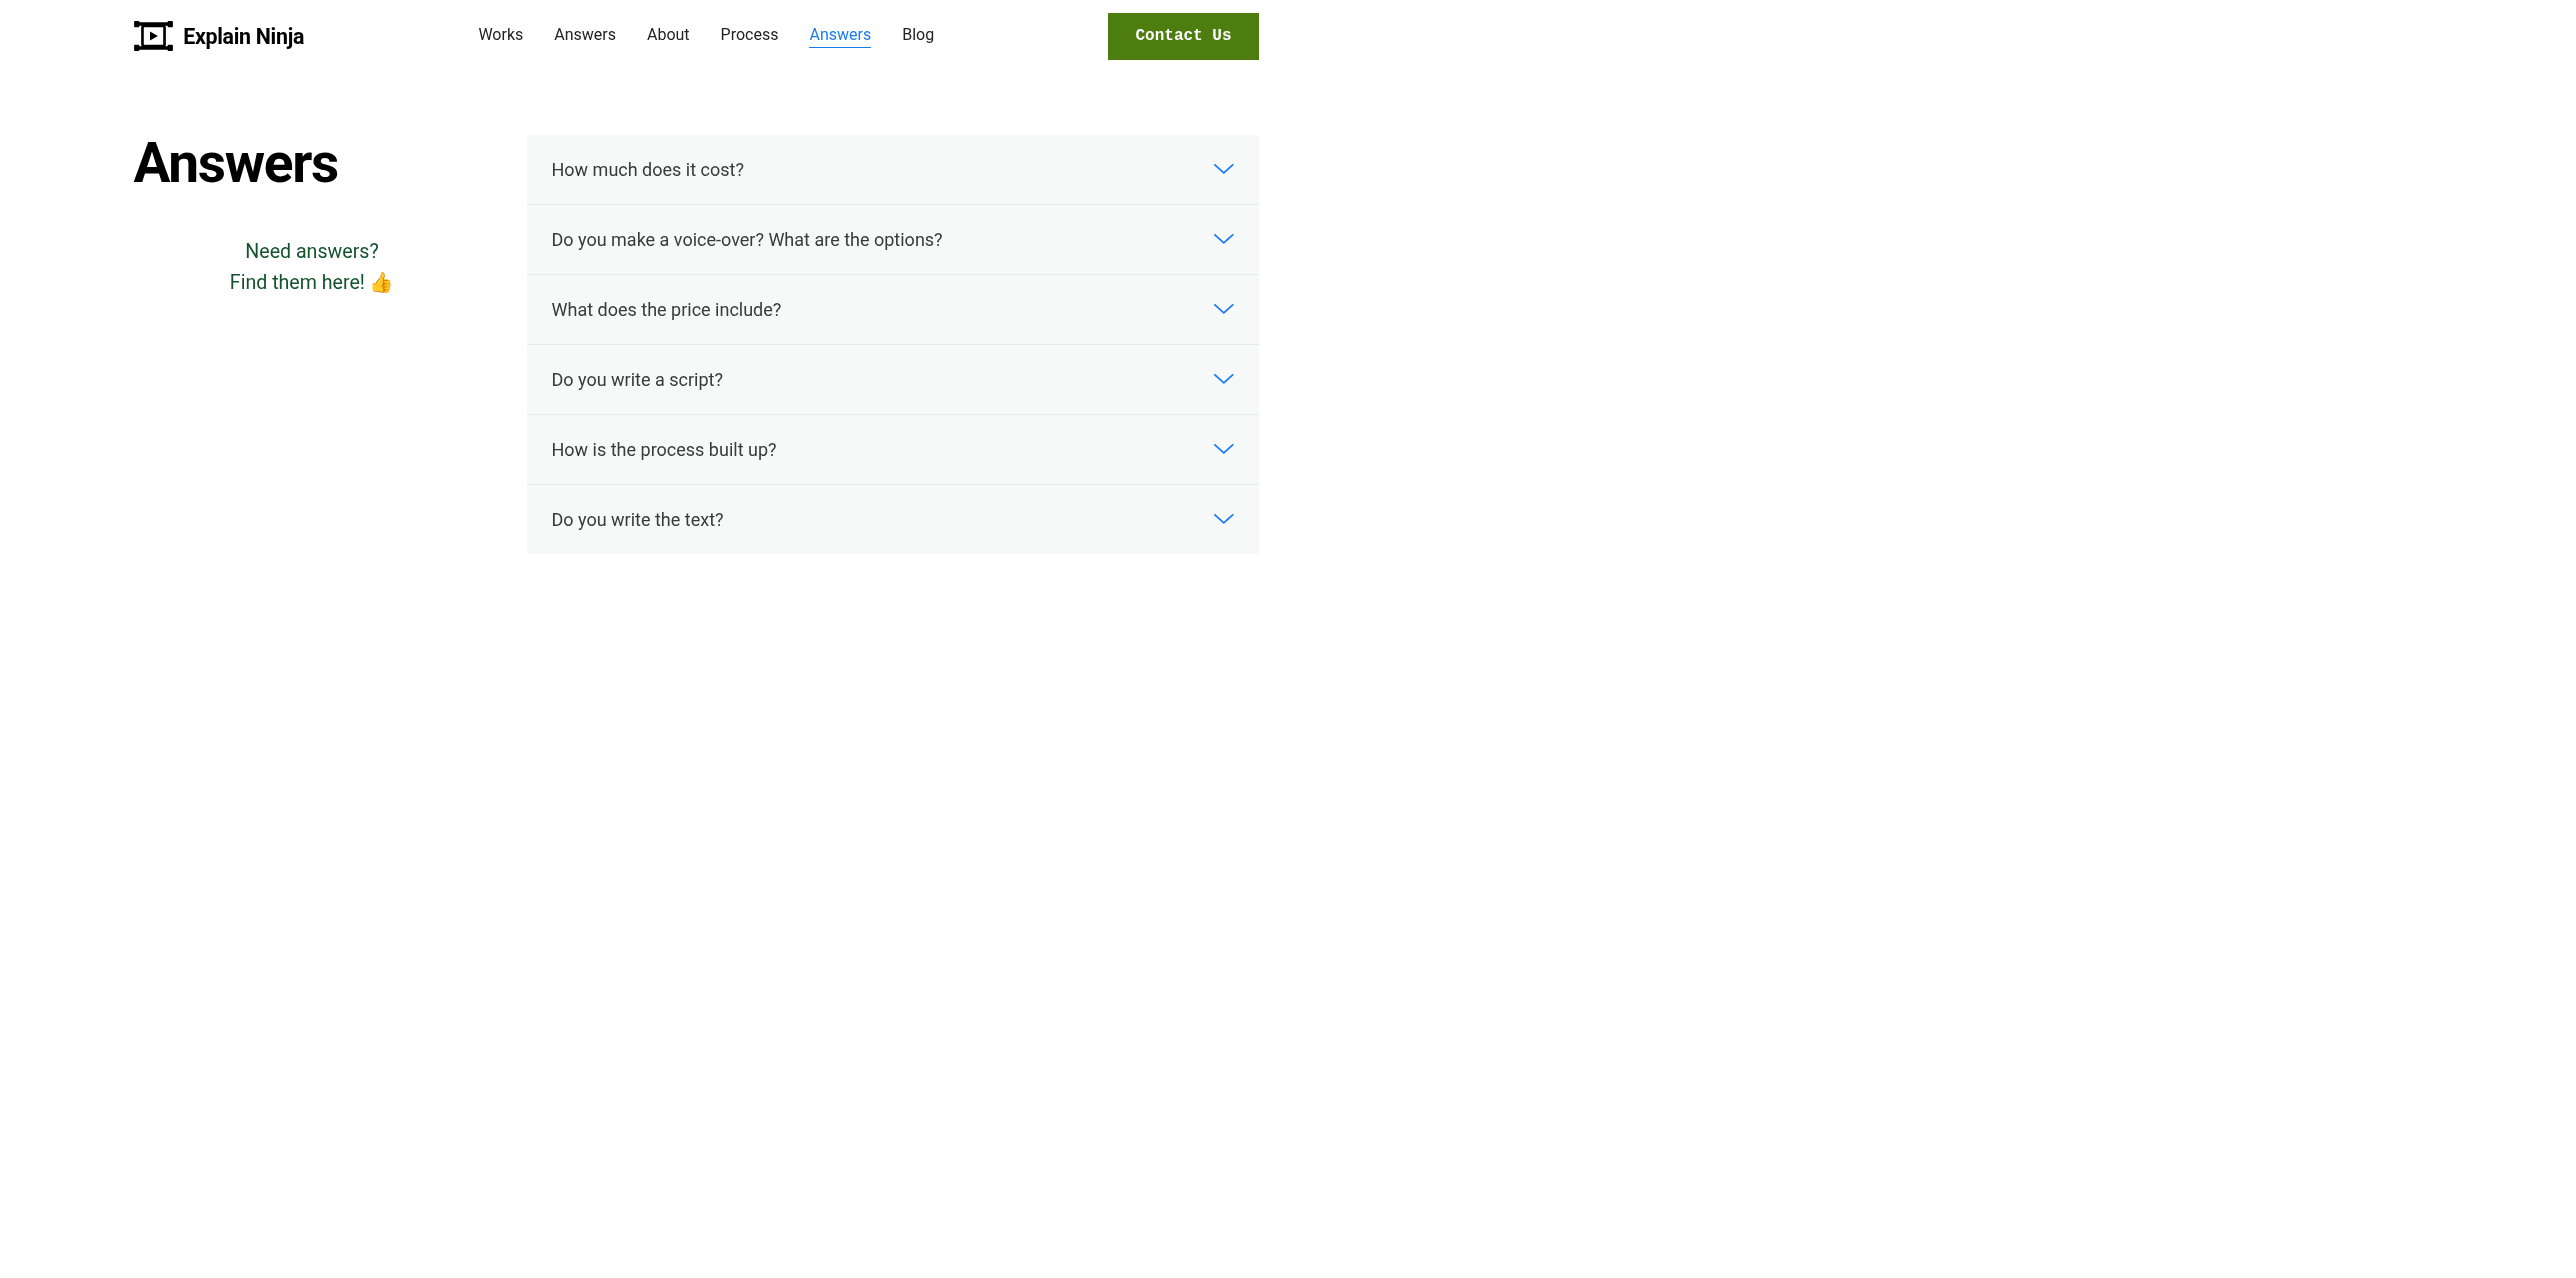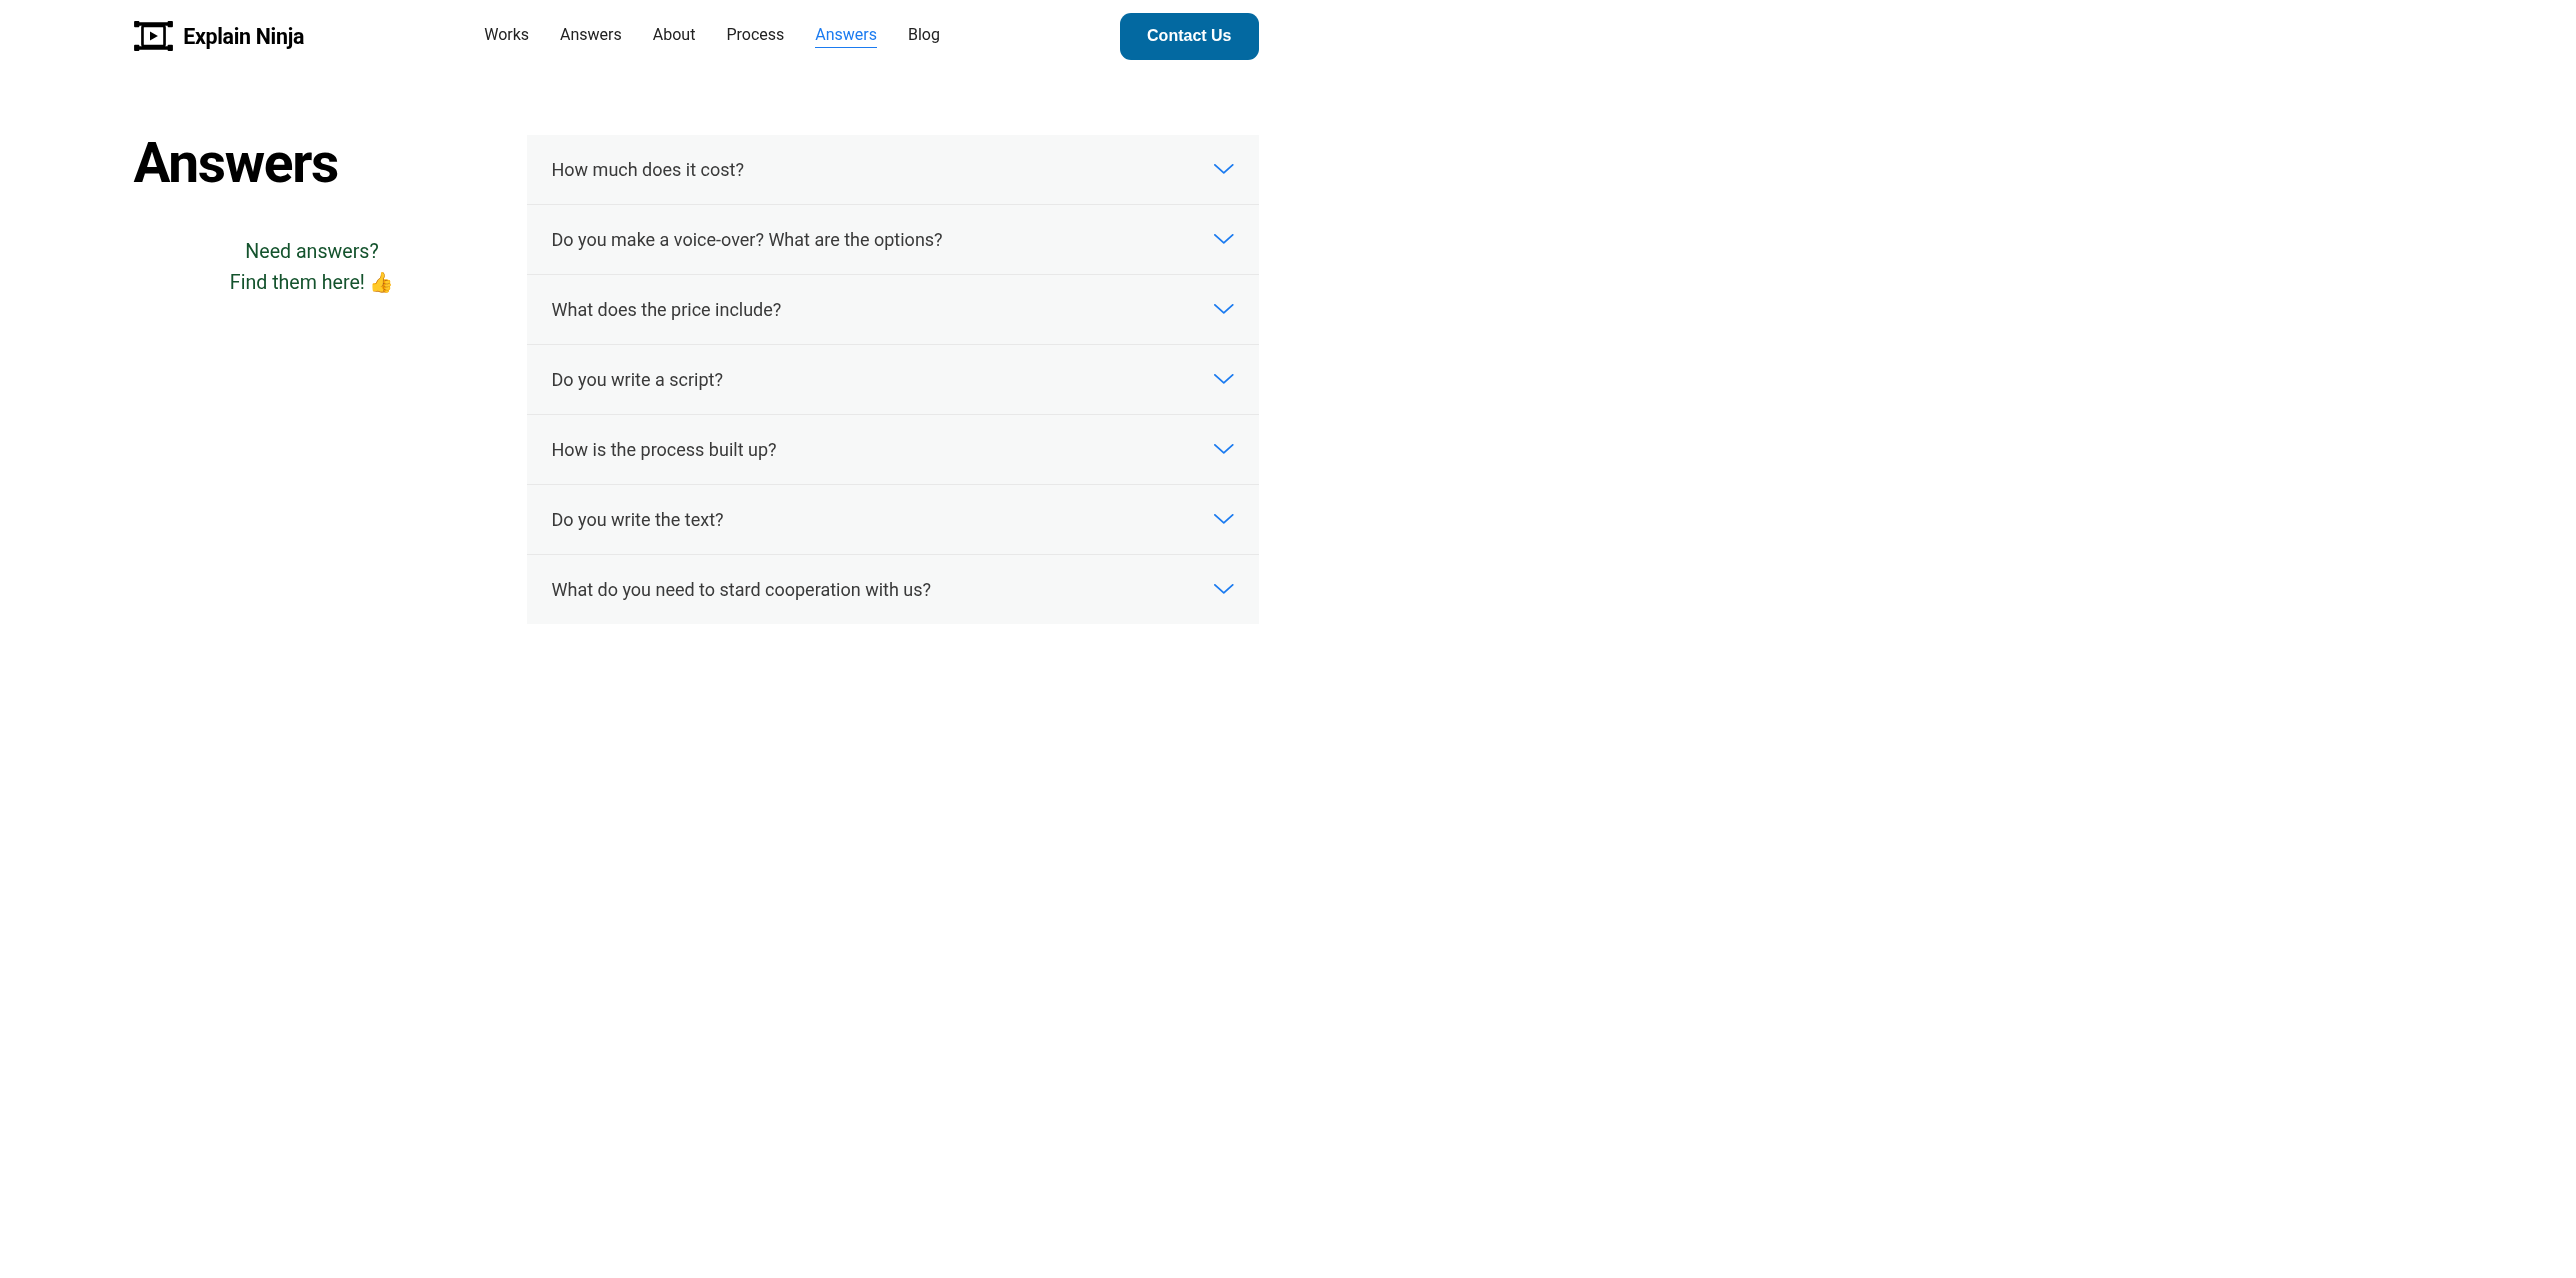--- a/index.html
+++ b/index.html
@@ -48,28 +48,29 @@
       color: #222;
       text-decoration: none;
       cursor: pointer;
       padding-bottom: 3.6px;
     }
     .nav-item.active {
       color: #1b7bf0;
       border-bottom: 1.8px solid #1b7bf0;
     }
     .contact-btn {
-      background: #0369a1;
+      background: #4d7c0f;
       color: #fff;
       border: none;
       padding: 14.3px 27px;
       font-size: 16px;
       font-weight: 600;
-      border-radius: 11px;
+      border-radius: 0;
       cursor: pointer;
+      font-family: Liberation Mono, monospace;
     }
     .main {
       display: flex;
       gap: 36px;
       margin-top: 62px;
     }
     .intro {
       flex: 0 0 357px;
     }
     .page-title {
@@ -195,24 +196,16 @@
           </span>
         </div>
         <div class="faq-item">
           <span class="faq-question">Do you write the text?</span>
           <span class="chevron">
             <svg width="19.6" height="10.7" viewBox="0 0 22 12" fill="none">
               <path d="M1 1 L11 10 L21 1" stroke="#1b7bf0" stroke-width="2" stroke-linecap="round" stroke-linejoin="round"></path>
             </svg>
           </span>
         </div>
-        <div class="faq-item">
-          <span class="faq-question">What do you need to stard cooperation with us?</span>
-          <span class="chevron">
-            <svg width="19.6" height="10.7" viewBox="0 0 22 12" fill="none">
-              <path d="M1 1 L11 10 L21 1" stroke="#1b7bf0" stroke-width="2" stroke-linecap="round" stroke-linejoin="round"></path>
-            </svg>
-          </span>
-        </div>
       </div>
   </div>
 </div>
 
 
 </body></html>

